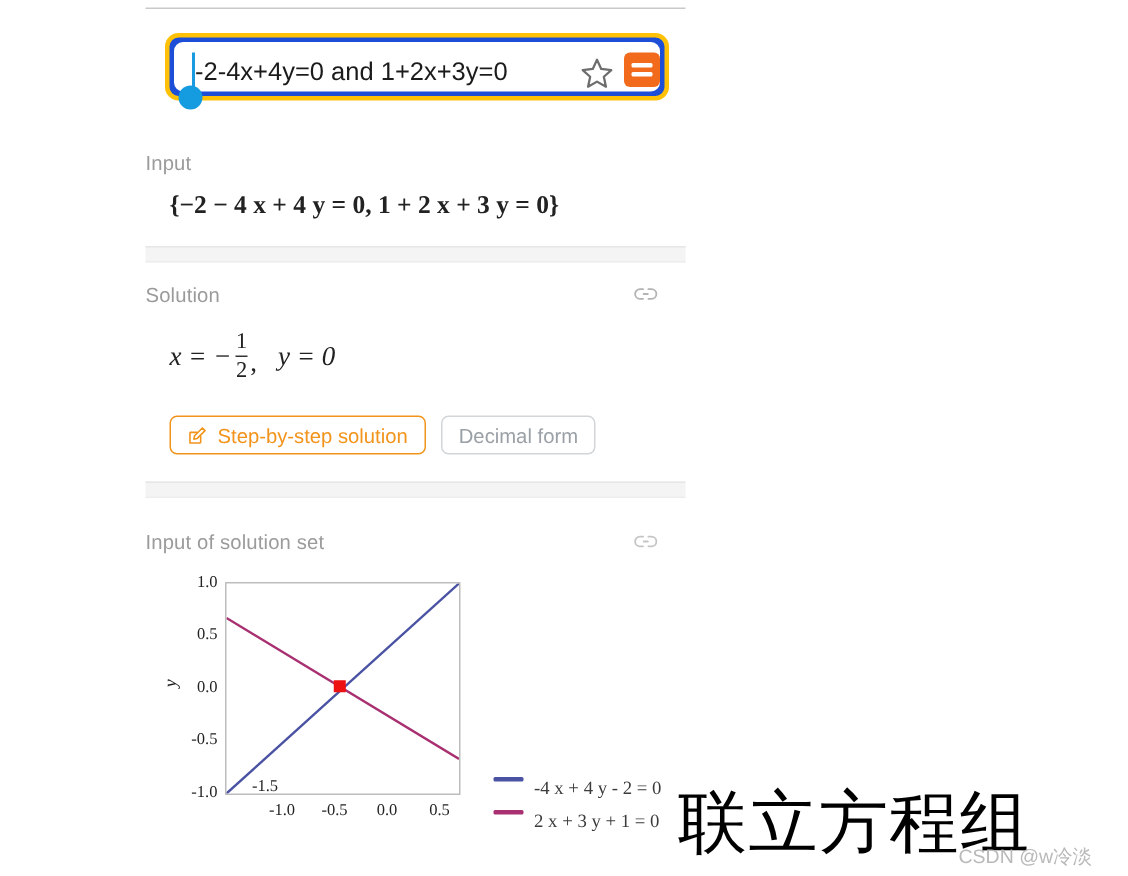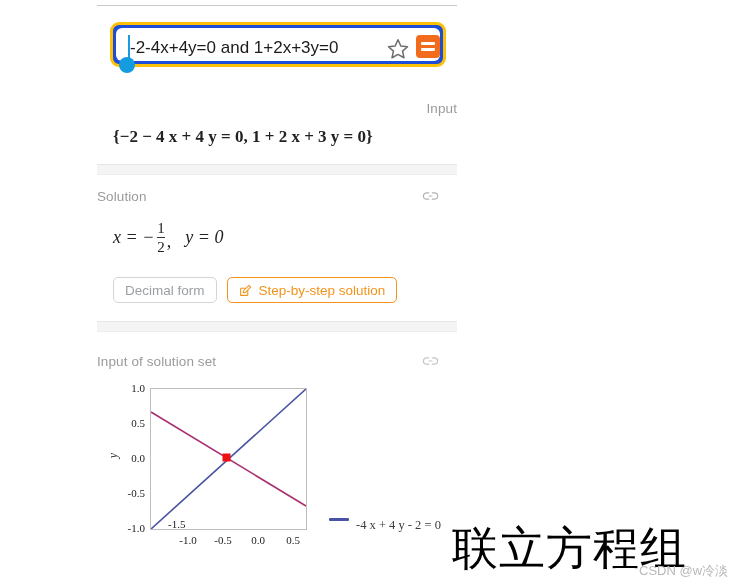--- a/index.html
+++ b/index.html
@@ -127,21 +127,21 @@
       </div>
 
       <div class="equals-btn">
         <i class="a"></i>
         <i class="b"></i>
       </div>
     </div>
     <div class="caret-handle"></div>
   </div>
 
-  <div class="pod" style="top:101px;text-align:right;">
+  <div class="pod" style="top:101px;">
     <div class="pod-title">Input</div>
     <div class="math" style="position:absolute;left:16px;top:26px;font-size:17px;font-weight:bold;">{−2 − 4 x + 4 y = 0, 1 + 2 x + 3 y = 0}</div>
   </div>
 
   <div class="sep" style="top:164px;"></div>
 
   <div class="pod" style="top:189px;">
     <div class="pod-title">Solution</div>
     <div class="pod-link">
       <svg viewBox="0 0 24 18" width="17" height="14" fill="none" stroke="#b3b3b3" stroke-width="1.7" stroke-linecap="round">
@@ -157,34 +157,34 @@
         <span class="math" style="display:block;font-size:15px;line-height:14px;">1</span>
         <span style="display:block;height:1.4px;background:#333;margin:2px 0;"></span>
         <span class="math" style="display:block;font-size:15px;line-height:14px;">2</span>
       </span>
       <span class="math" style="font-size:18px;align-self:flex-end;padding-bottom:2px;">,</span>
       <span class="math" style="font-size:18px;font-style:italic;margin-left:14px;">y = 0</span>
     </div>
   </div>
 
   <div class="btn-row" style="top:277px;">
-    <div class="btn ghost">
-      <span>Decimal form</span>
-    </div>
     <div class="btn accent">
       <span class="pencil">
         <svg viewBox="0 0 16 16" width="13" height="13" fill="none" stroke="#F2941B" stroke-width="1.3" stroke-linejoin="round">
           <path d="M2 5.2V14h8.8"></path>
           <path d="M2 5.2h6"></path>
           <path d="M10.8 14V8"></path>
           <path d="M12.2 1.6l2.2 2.2-6.4 6.4-2.8.6.6-2.8z"></path>
         </svg>
       </span>
       <span>Step-by-step solution</span>
     </div>
+    <div class="btn ghost">
+      <span>Decimal form</span>
+    </div>
   </div>
 
   <div class="sep" style="top:321px;"></div>
 
   <div class="pod" style="top:354px;">
     <div class="pod-title">Input of solution set</div>
     <div class="pod-link">
       <svg viewBox="0 0 24 18" width="17" height="14" fill="none" stroke="#c5c5c5" stroke-width="1.7" stroke-linecap="round">
         <path d="M10 9h4"></path>
         <path d="M9.5 4.5H6.5a4.5 4.5 0 0 0 0 9h3"></path>
@@ -221,19 +221,23 @@
     <div class="xtick" style="left:62px;top:152px;width:26px;text-align:center;">-1.0</div>
     <div class="xtick" style="left:97px;top:152px;width:26px;text-align:center;">-0.5</div>
     <div class="xtick" style="left:132px;top:152px;width:26px;text-align:center;">0.0</div>
     <div class="xtick" style="left:167px;top:152px;width:26px;text-align:center;">0.5</div>
 
     <div class="legend">
       <div class="legend-row">
         <span class="swatch" style="background:#4a52a3;"></span>
         <span class="legend-txt">-4 x + 4 y - 2 = 0</span>
       </div>
+      <div class="legend-row">
+        <span class="swatch" style="background:#a83070;"></span>
+        <span class="legend-txt">2 x + 3 y + 1 = 0</span>
+      </div>
     </div>
   </div>
 
   <div class="cn-anno">联立方程组</div>
   <div class="watermark">CSDN @w冷淡</div>
 
 </div>
 
 </body></html>

